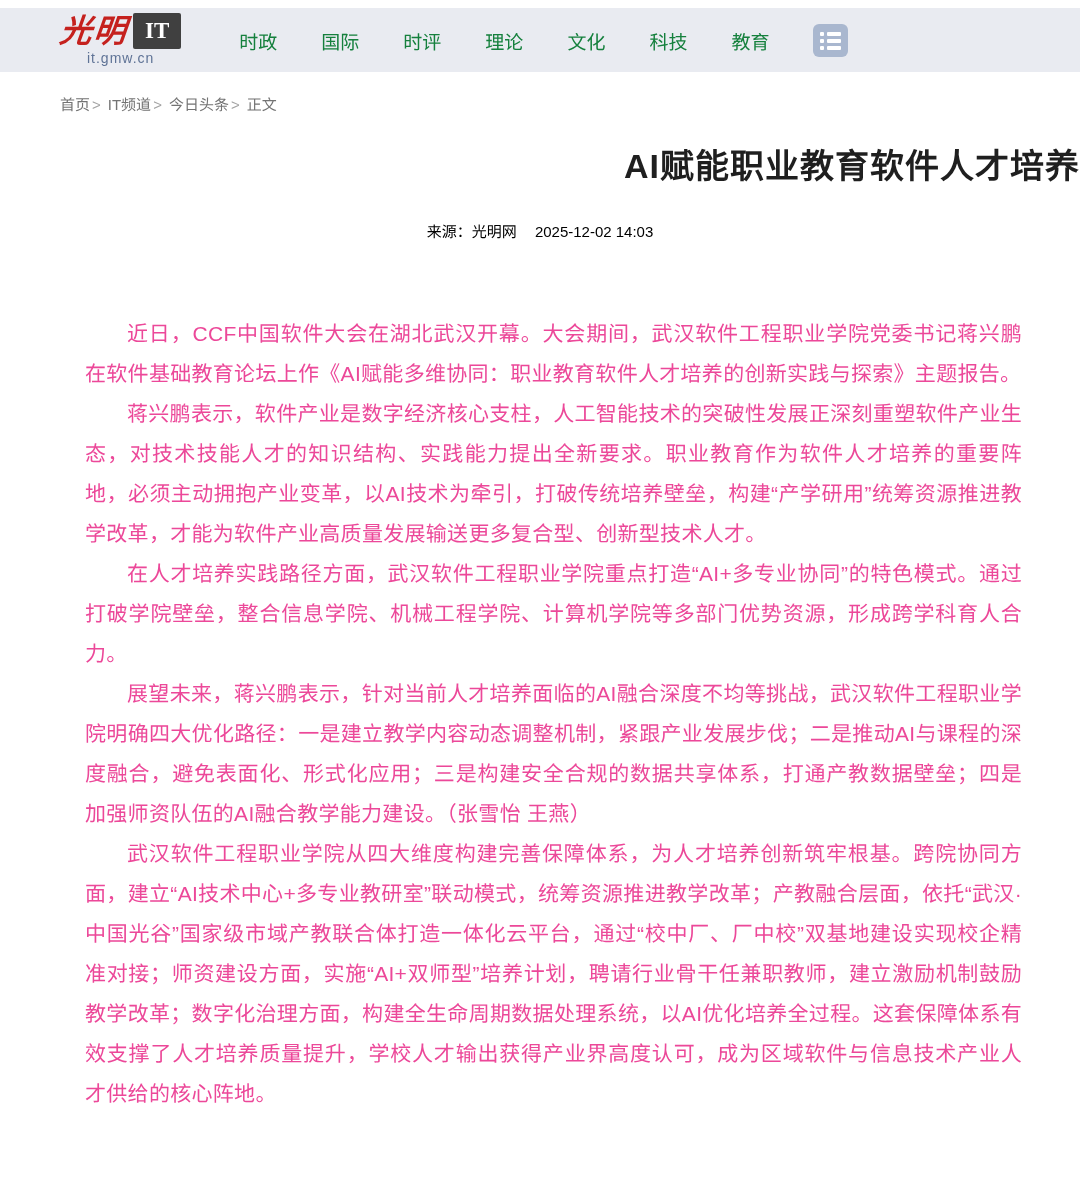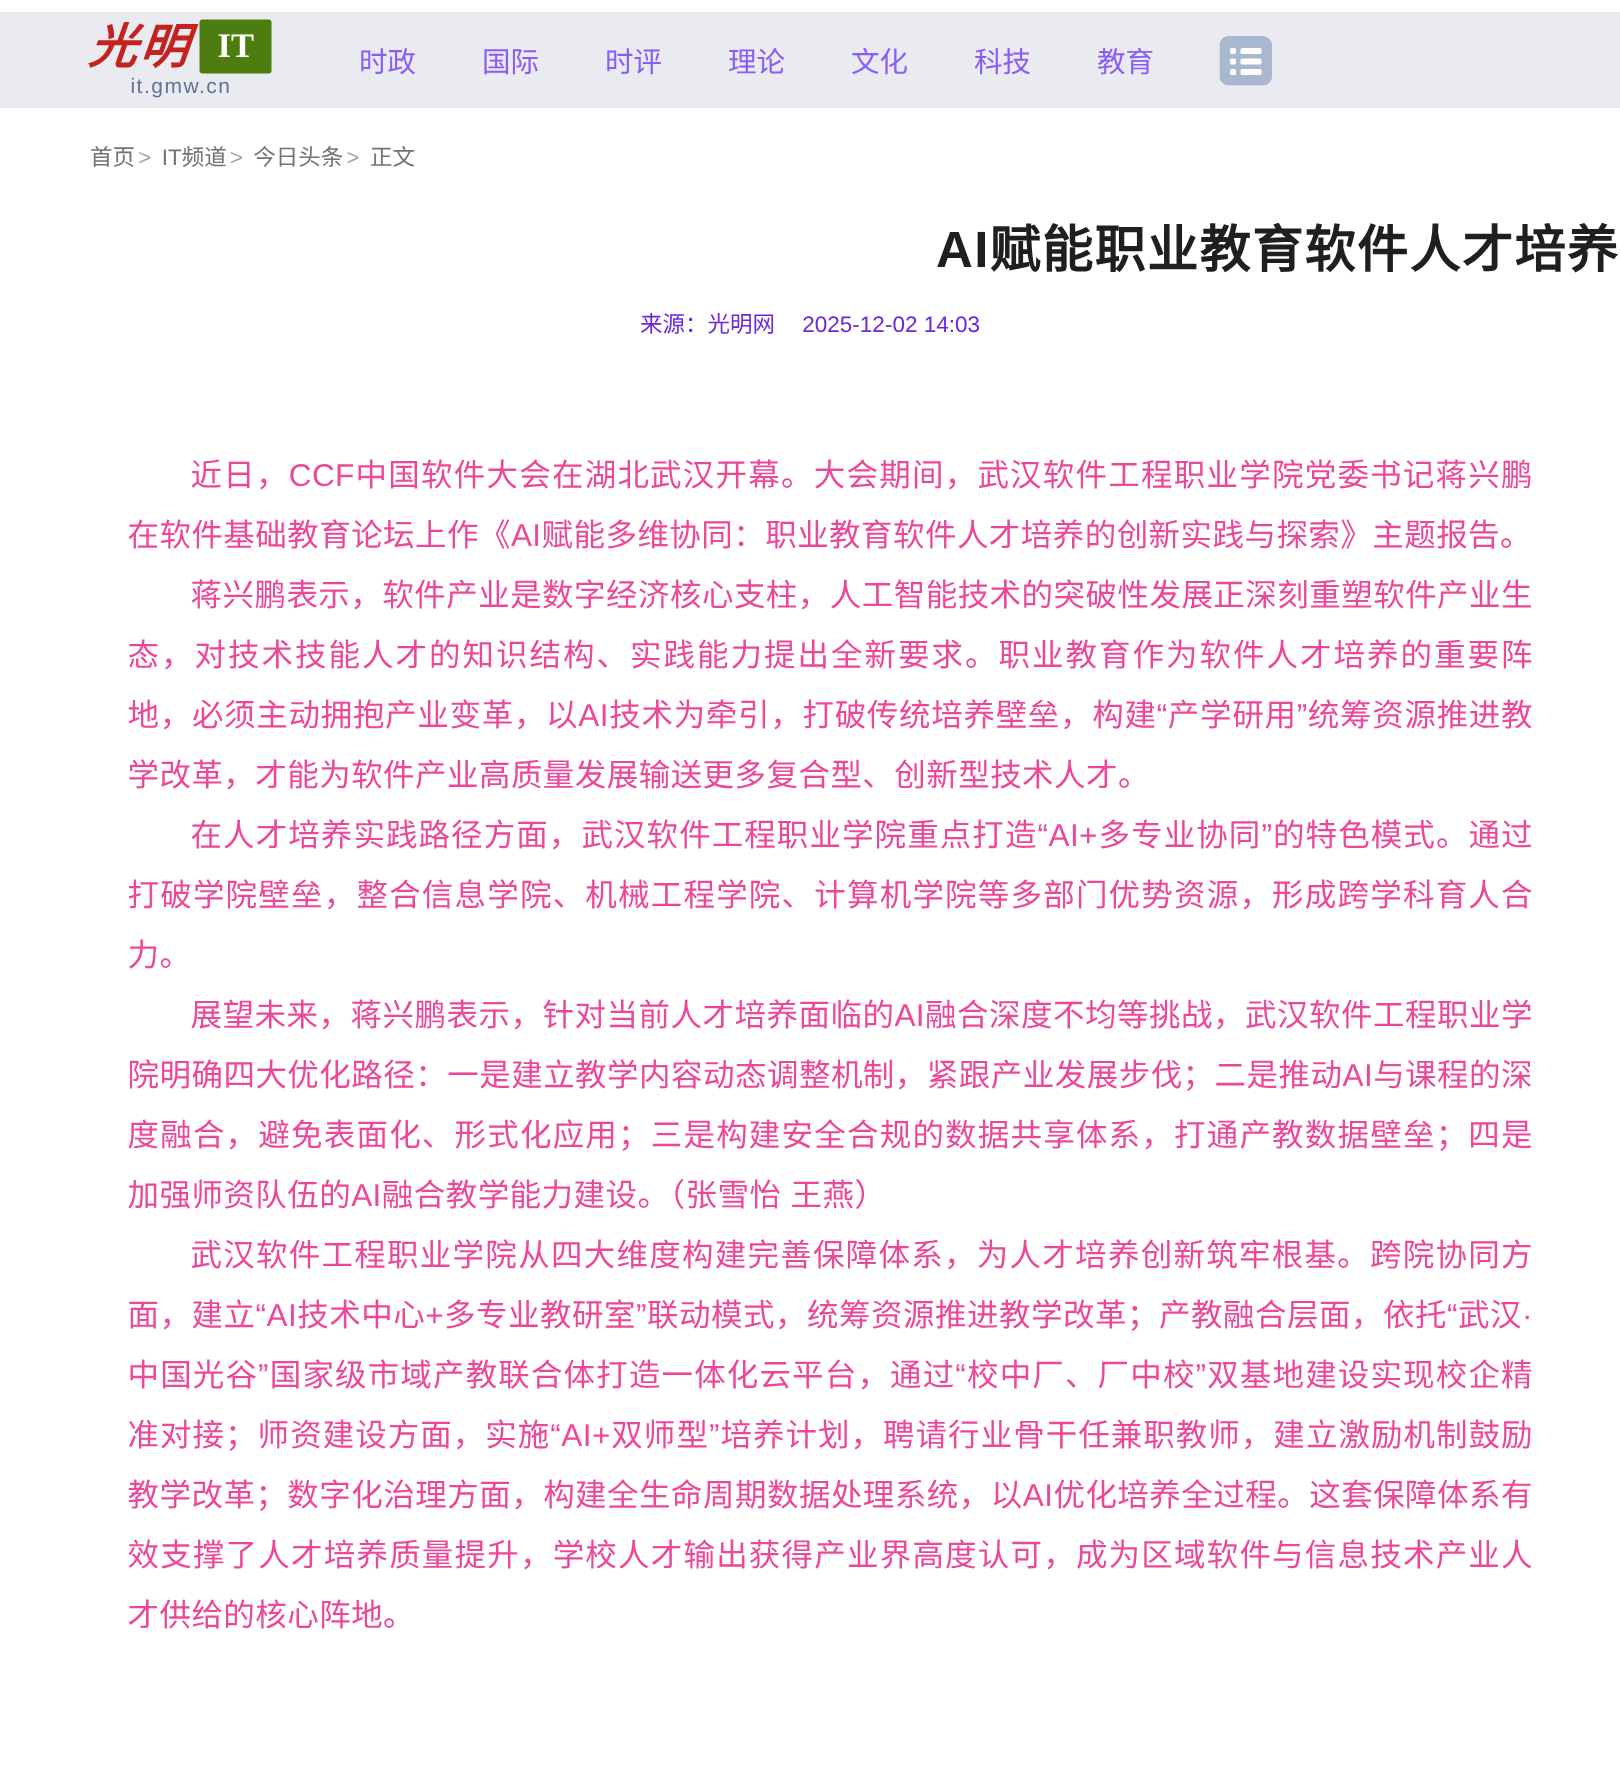--- a/index.html
+++ b/index.html
@@ -36,21 +36,21 @@
     font-family: "DejaVu Serif", "Liberation Serif", serif;
     font-style: italic;
     font-weight: bold;
     font-size: 32px;
     color: #c5211e;
     letter-spacing: 2px;
     transform: skewX(-6deg);
   }
   .logo-it {
     display: inline-block;
-    background: #4d7c0f;
+    background: #404040;
     color: #ffffff;
     font-family: "Liberation Serif", "DejaVu Serif", serif;
     font-weight: bold;
     font-size: 23px;
     line-height: 1;
     padding: 6px 12px 7px;
     margin-left: 5px;
     border-radius: 2px;
   }
   .logo-domain {
@@ -60,21 +60,21 @@
     letter-spacing: 1px;
   }
 
   .main-nav {
     display: flex;
     align-items: center;
     gap: 44px;
   }
   .nav-item {
     font-size: 19px;
-    color: #8b5cf6;
+    color: #15803d;
     text-decoration: none;
     cursor: pointer;
     white-space: nowrap;
   }
   .menu-btn {
     margin-left: 44px;
     width: 35px;
     height: 33px;
     border: none;
     background: transparent;
@@ -96,24 +96,24 @@
   
   .article-title {
     margin-top: 25px;
     text-align: right;
     font-size: 34px;
     font-weight: bold;
     color: #1f1f1f;
     letter-spacing: 1px;
   }
   .article-meta {
-    margin-top: 16px;
+    margin-top: 32px;
     text-align: center;
     font-size: 15px;
-    color: #6d28d9;
+    color: #000000;
   }
   .article-meta .meta-time { margin-left: 14px; }
 
   
   .article-body {
     margin: 73px 58px 30px 85px;
     width: 937px;
   }
   .article-body p {
     font-size: 21px;

